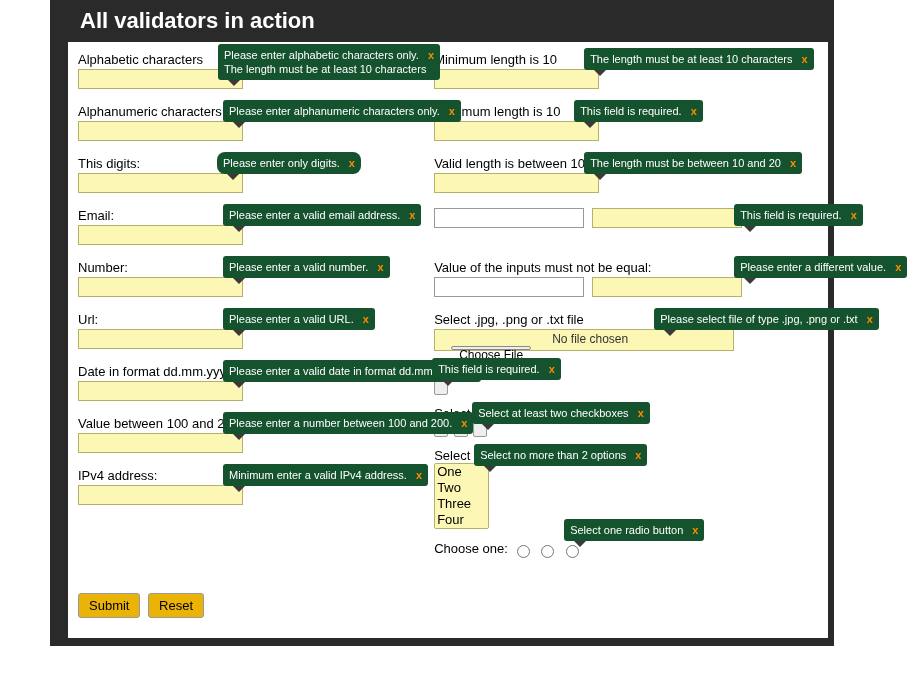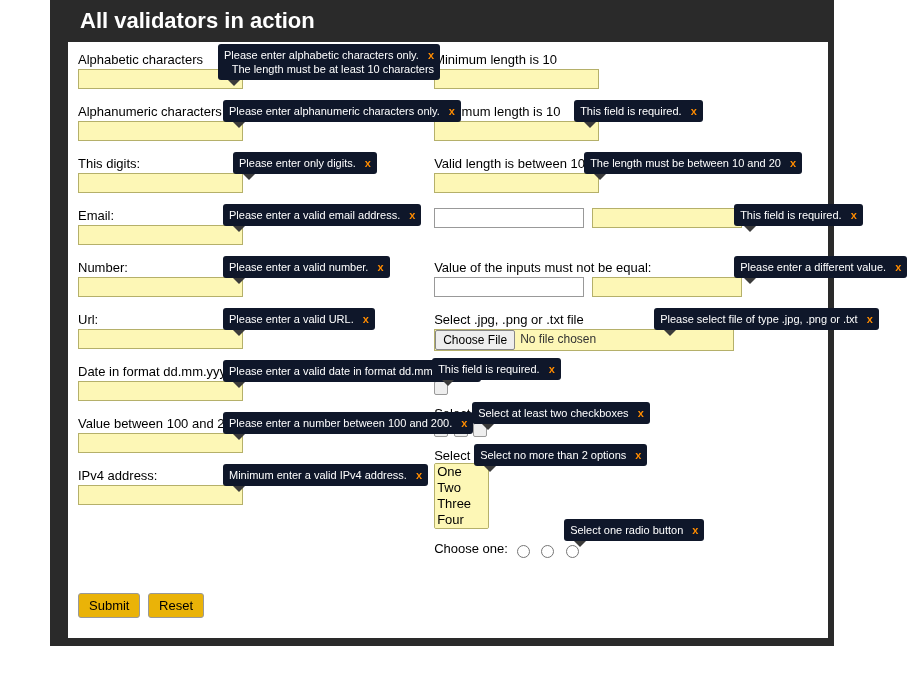--- a/index.html
+++ b/index.html
@@ -68,21 +68,21 @@
     background: #fdf7b6;
     width: 300px;
     height: 22px;
   }
   .file-btn {
     background: #eee;
     border: 1px solid #888;
     border-radius: 2px;
     font-size: 12px;
     padding: 1px 7px;
-    margin: 0;
+    margin: 16px;
     cursor: pointer;
   }
   .file-text {
     font-size: 12px;
     padding: 2px 5px;
     color: #333;
   }
   .chk {
     width: 14px;
     height: 14px;
@@ -96,29 +96,28 @@
   .sel {
     border: 1px solid #b5b06a;
     background: #fdf7b6;
     width: 55px;
     font-size: 13px;
   }
   .sel option { background: #fdf7b6; }
   input[type=radio] { vertical-align: middle; }
   .tip {
     position: absolute;
-    background: #0f172a;
+    background: #14532d;
     color: #fff;
     font-size: 11px;
     padding: 4px 6px;
     border-radius: 3px;
     white-space: nowrap;
     z-index: 20;
     line-height: 14px;
-    text-align: right;
   }
   .tip .close {
     color: #ff8c00;
     font-weight: bold;
     margin-left: 6px;
     cursor: pointer;
     font-size: 11px;
   }
   .tip .arrow-bl {
     position: absolute;
@@ -168,21 +167,21 @@
           <div class="tip" style="left:145px; top:-4px;">
             <span>Please enter alphanumeric characters only.</span>
             <span class="close">x</span>
             <div class="arrow-bl"></div>
           </div>
         </div>
 
         <div class="field">
           <label>This digits:</label>
           <input class="txt" style="">
-          <div class="tip" style="left:155px; top:-4px;">
+          <div class="tip" style="left:139px; top:-4px;border-radius:8px;">
             <span>Please enter only digits.</span>
             <span class="close">x</span>
             <div class="arrow-bl"></div>
           </div>
         </div>
 
         <div class="field">
           <label>Email:</label>
           <input class="txt" style="">
           <div class="tip" style="left:145px; top:-4px;">
@@ -243,20 +242,25 @@
           </div>
         </div>
 
       </div>
 
       <div class="col-right">
 
         <div class="field">
           <label>Minimum length is 10</label>
           <input class="txt" style="">
+          <div class="tip" style="left:150px; top:-4px;">
+            <span>The length must be at least 10 characters</span>
+            <span class="close">x</span>
+            <div class="arrow-bl"></div>
+          </div>
         </div>
 
         <div class="field">
           <label>Maximum length is 10</label>
           <input class="txt" style="">
           <div class="tip" style="left:140px; top:-4px;">
             <span>This field is required.</span>
             <span class="close">x</span>
             <div class="arrow-bl"></div>
           </div>

